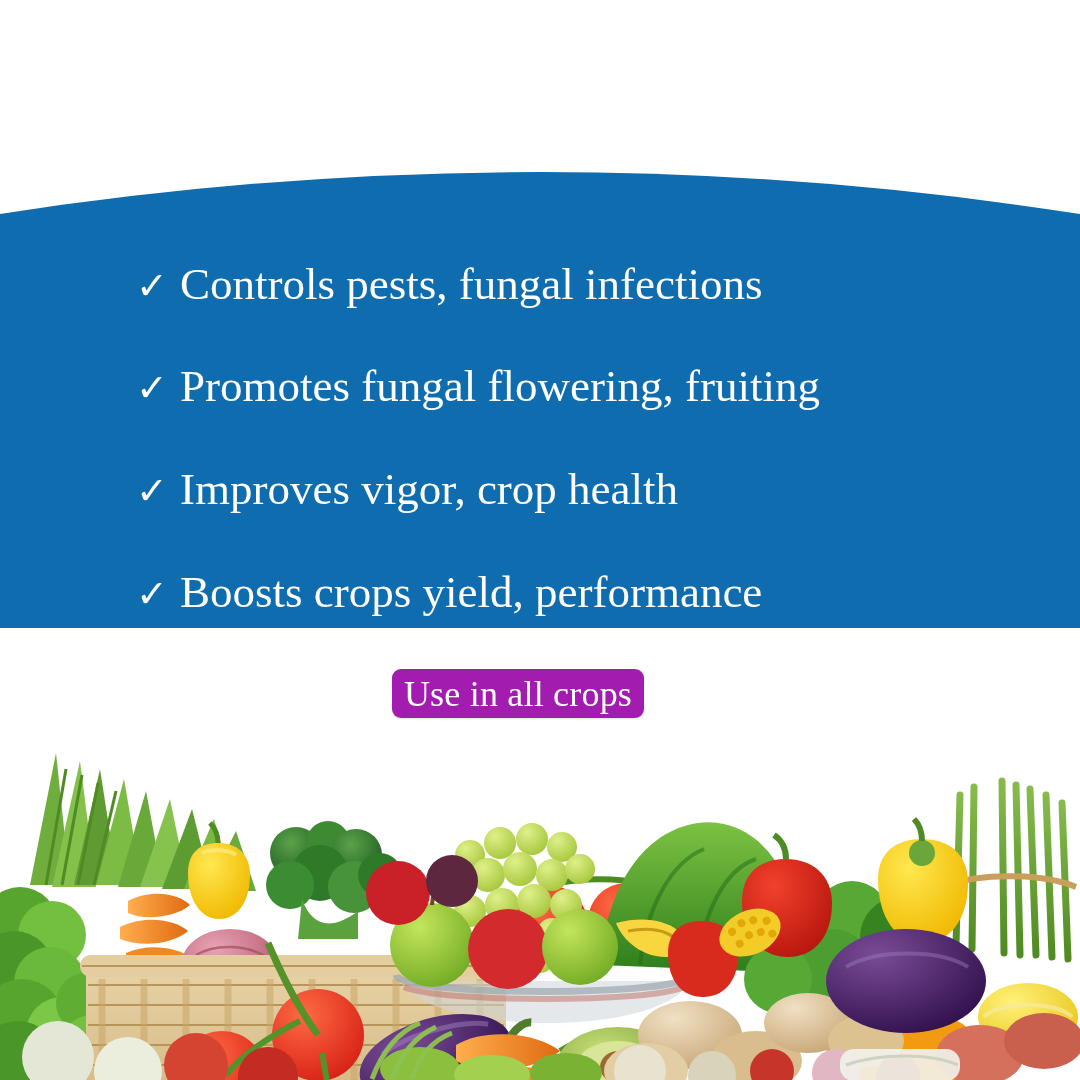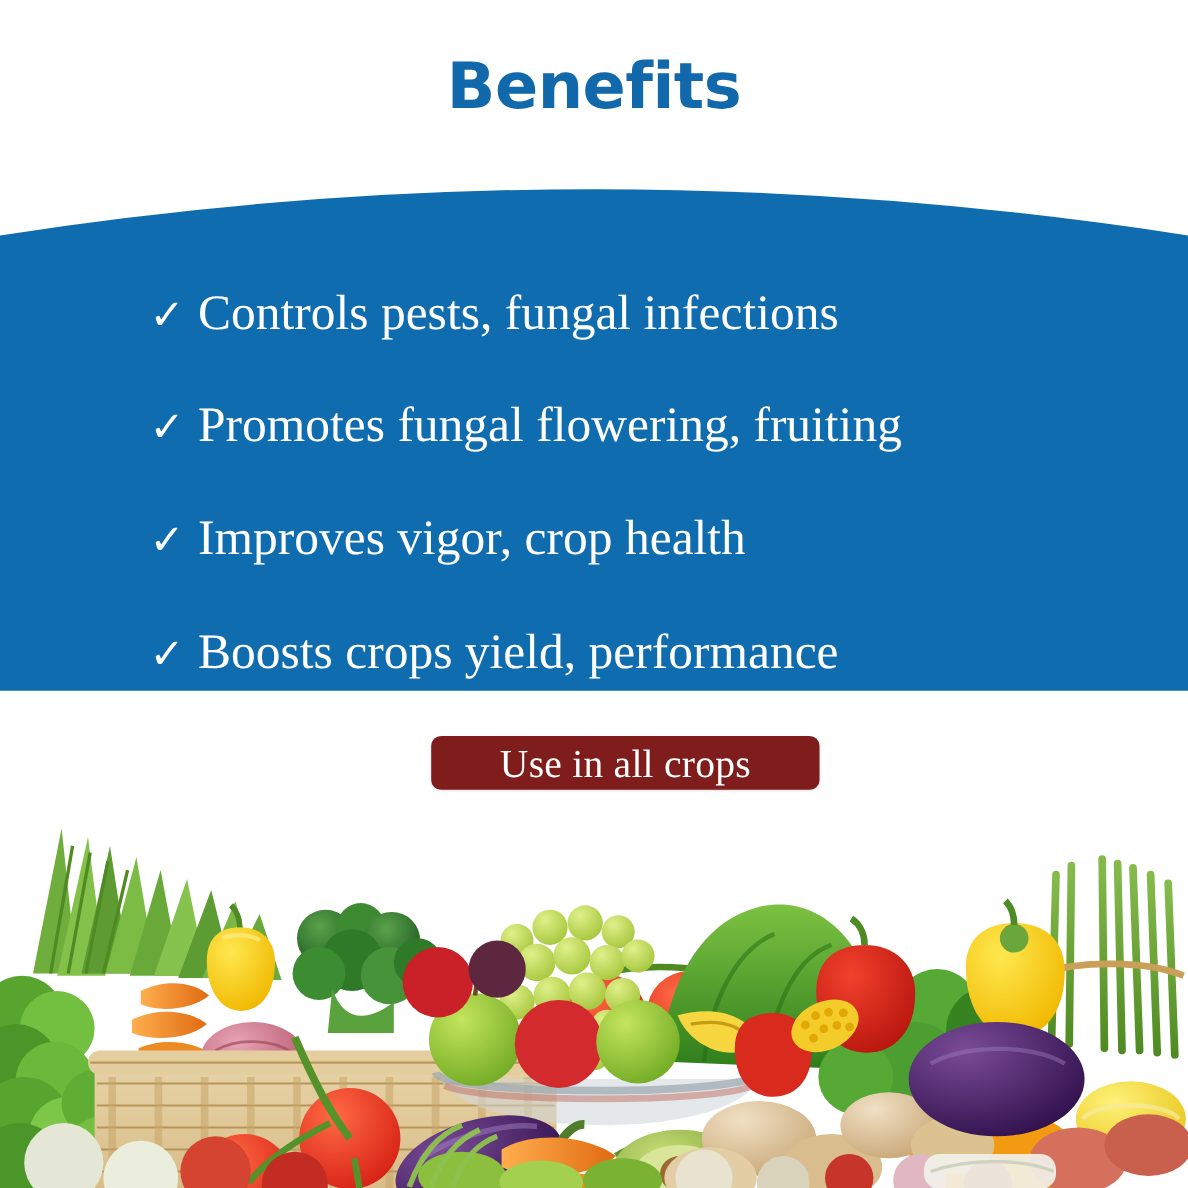--- a/index.html
+++ b/index.html
@@ -56,22 +56,22 @@
   .bullet .btext{display:inline-block;margin-top:32px;}
   .b0{top:90px;}
   .b1{top:192px;}
   .b2{top:295px;}
   .b3{top:398px;}
 
   
   .badge{
     position:absolute;
     left:392px;top:669px;
-    width:353px;height:49px;
-    background:#7f1d1d;
+    width:252px;height:49px;
+    background:#a21caf;
     border-radius:9px;
     display:flex;align-items:center;justify-content:center;
     color:#ffffff;
     font-family:"Liberation Serif", serif;
     font-size:36px;
     line-height:1;
     letter-spacing:0.2px;
     box-shadow:0 1px 2px rgba(0,0,0,.12);
   }
 
@@ -80,21 +80,20 @@
     position:absolute;left:0;top:735px;width:1080px;height:345px;
     background:#ffffff;overflow:hidden;
   }
   .photo svg{display:block;width:1080px;height:345px;}
 </style>
 </head>
 <body>
 
 <div class="page">
 
-  <div class="title">Benefits</div>
 
   <div class="panel-wrap">
     <svg class="panel-svg" viewBox="0 0 1080 490" preserveAspectRatio="none">
       <path d="M0,74 Q540,-10 1080,74 L1080,488 L0,488 Z" fill="#0f6cae"></path>
     </svg>
 
     <ul class="panel-list">
       <li class="bullet b0">
         <span class="check">✓</span>
         <span class="btext">Controls pests, fungal infections</span>

